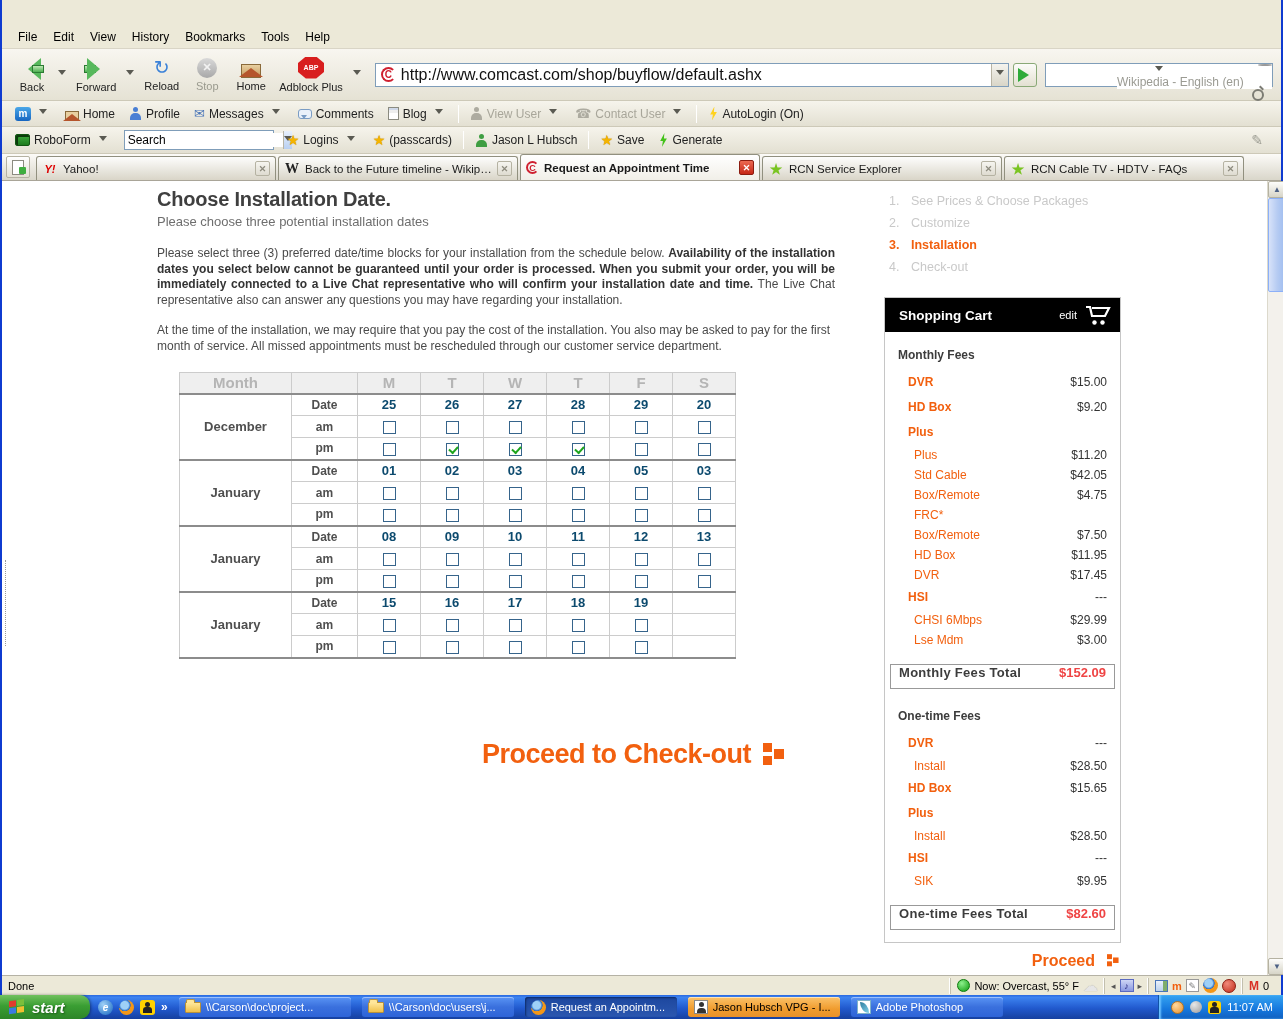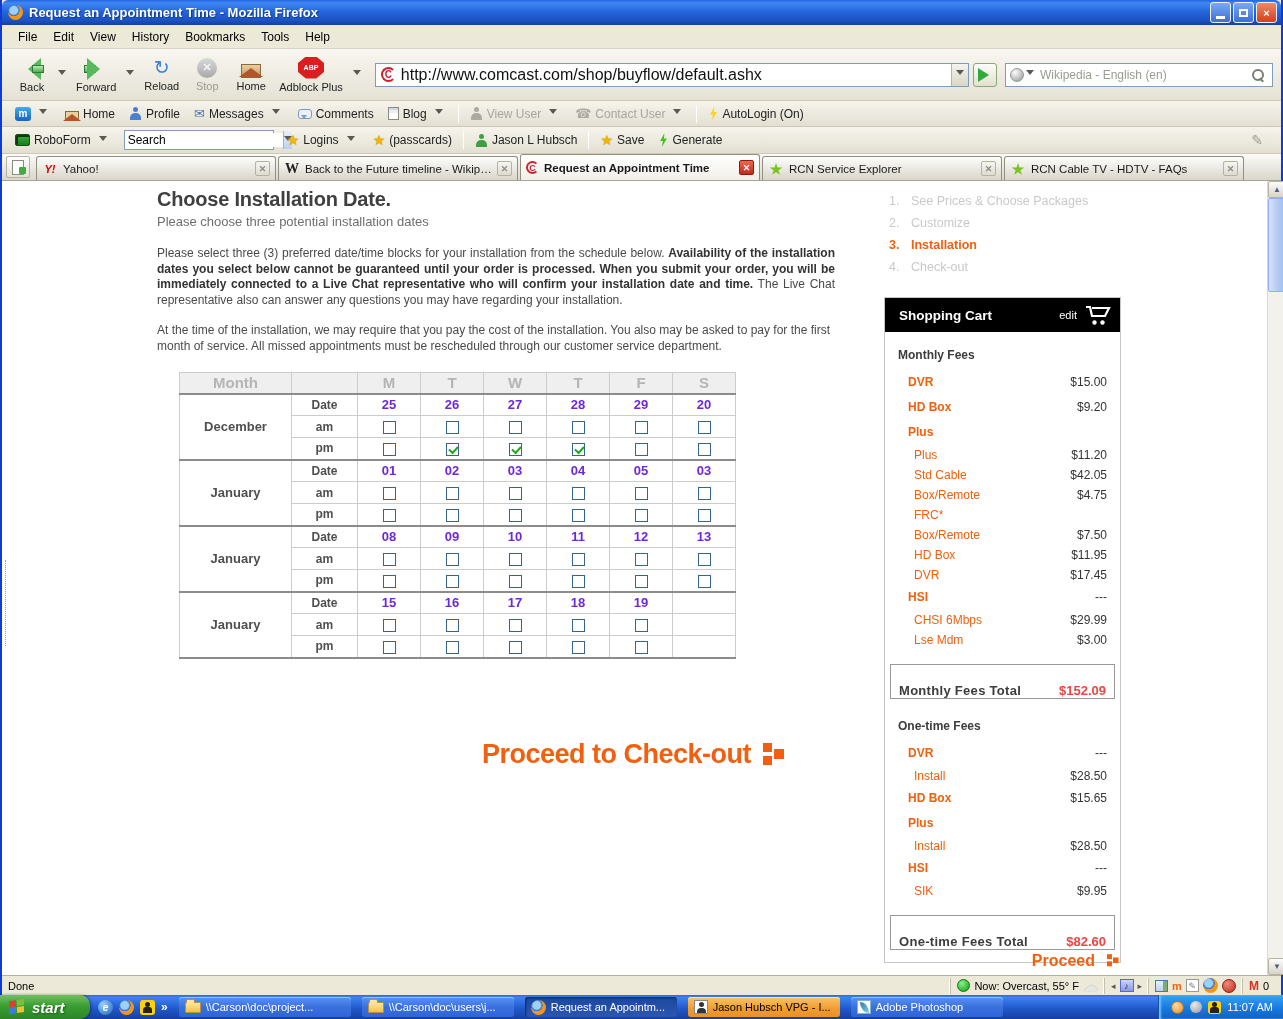--- a/index.html
+++ b/index.html
@@ -38,21 +38,21 @@
   .i-abp { width:26px; height:22px; background:#d81e1e; color:#fff; font-size:7px; font-weight:bold; display:flex; align-items:center; justify-content:center;
     clip-path:polygon(30% 0,70% 0,100% 30%,100% 70%,70% 100%,30% 100%,0 70%,0 30%); }
 
   .urlbox { flex:1; height:24px; background:#fff; border:1px solid #7f9db9; display:flex; align-items:center; margin:0 4px 0 10px; }
   .i-comcast { width:15px; height:15px; border:2px solid #cf2030; border-radius:50%; color:#cf2030; font-size:10px; font-weight:bold; display:flex; align-items:center; justify-content:center; margin:0 5px; border-right-color:transparent; }
   .urlinput { flex:1; border:none; outline:none; font-size:16px; color:#111; font-family:Liberation Sans, sans-serif; }
   .dropbox { width:17px; height:22px; background:linear-gradient(180deg,#f4f3ee,#d9d6c8); border-left:1px solid #b8b4a4; display:flex; align-items:center; justify-content:center; }
   .dropbox .caret { margin:0; }
   .gobtn { width:24px; height:24px; border:1px solid #8aa977; border-radius:3px; background:linear-gradient(180deg,#fcfcf9,#e3e0d1); display:flex; align-items:center; justify-content:center; margin-right:8px; }
   .gotri { width:0; height:0; border:7px solid transparent; border-left:11px solid #2fab3a; margin-left:4px; }
-  .searchbox { width:268px; height:24px; background:#fff; border:1px solid #7f9db9; display:flex; align-items:center; }
+  .searchbox { width:228px; height:24px; background:#fff; border:1px solid #7f9db9; display:flex; align-items:flex-end;flex-direction:column; }
   .i-wiki { width:14px; height:14px; border-radius:50%; background:radial-gradient(circle at 35% 30%,#fdfdfd,#bdbdbd 60%,#8f8f8f); margin-left:4px; border:1px solid #999; }
   .searchval { flex:1; border:none; outline:none; font-size:12px; color:#9b9b93; font-family:inherit; margin-left:4px; }
   .i-mag { position:relative; width:12px; height:12px; margin-right:8px; }
   .i-mag::before { content:""; position:absolute; left:0; top:0; width:8px; height:8px; border:2px solid #7c7c74; border-radius:50%; }
   .i-mag::after { content:""; position:absolute; right:0; bottom:0; width:5px; height:2px; background:#7c7c74; transform:rotate(45deg); }
 
   .tb { position:absolute; left:0; right:0; display:flex; align-items:center; background:linear-gradient(180deg,#f6f4ec,#e3e0d2); border-bottom:1px solid #cdc9b8; padding:0 6px; font-size:12px; color:#222; }
   .tb1 { top:101px; height:26px; }
   .tb2 { top:127px; height:27px; }
   .tbitem { display:flex; align-items:center; gap:4px; padding:0 7px; white-space:nowrap; }
@@ -107,21 +107,21 @@
   .para b { color:#333; }
   .sched { border-collapse:collapse; margin:18px 0 0 22px; border:1px solid #b0b0b0; border-bottom:2px solid #8c8c8c; }
   .sched th, .sched td { border:1px solid #ccc; text-align:center; }
   .sched tr.shdr th { background:#efefef; color:#b5b5b5; height:21px; font-size:15px; }
   .sched th.c-month { width:112px; font-size:14px; }
   .sched th.c-label { width:66px; }
   .sched th.c-day { width:63px; }
   .sched td { height:22px; background:#fff; }
   .sched td.mname { font-weight:bold; color:#4f4f4f; font-size:13px; }
   .sched td.rlabel { font-weight:bold; color:#4f4f4f; font-size:12px; }
-  .sched td.dcell { font-weight:bold; color:#6d28d9; font-size:13px; }
+  .sched td.dcell { font-weight:bold; color:#0c4a6e; font-size:13px; }
   .sched tr.gstart td { border-top:2px solid #8c8c8c; }
   .cb { display:inline-block; width:13px; height:13px; background:#fff; border:1px solid #36648b; position:relative; vertical-align:middle; }
   .cb.checked::after { content:""; position:absolute; left:2px; top:2px; width:7px; height:4px; border-left:2px solid #1ea51e; border-bottom:2px solid #1ea51e; transform:rotate(-48deg); }
 
   .checkout-cta { position:absolute; left:480px; top:558px; display:flex; align-items:center; color:#f2600f; font-size:27px; font-weight:bold; letter-spacing:-0.5px; cursor:pointer; }
   .pixarrow { position:relative; width:22px; height:23px; display:inline-block; margin-left:12px; }
   .pixarrow i { position:absolute; background:#f2600f; }
   .pixarrow .a1 { left:0; top:0; width:9px; height:9px; }
   .pixarrow .a2 { left:11px; top:6px; width:10px; height:10px; }
   .pixarrow .a3 { left:0; top:13px; width:9px; height:9px; }
@@ -138,21 +138,21 @@
   .cart-title { font-size:13.5px; font-weight:bold; flex:1; }
   .cart-edit { font-size:11px; margin-right:8px; cursor:pointer; }
   .cart-body { padding:4px 0 12px 0; }
   .csec-head { font-size:12px; font-weight:bold; color:#3c3c3c; margin:12px 12px 8px 13px; }
   .crow { display:flex; font-size:12px; line-height:20px; padding:0 13px 0 23px; }
   .crow .cl { color:#f2600f; flex:1; }
   .crow.bold { line-height:25px; }
   .crow.bold .cl { font-weight:bold; }
   .crow.ind { padding-left:29px; }
   .crow .cv { color:#333; }
-  .ctotal { border:1px solid #999; margin:14px 5px 0 5px; height:35px; display:flex; align-items:flex-end; padding:0 8px; }
+  .ctotal { border:1px solid #999; margin:14px 5px 0 5px; height:25px; display:flex; align-items:flex-start; padding:0 8px; }
   .ctotal .tl { flex:1; font-size:13px; font-weight:bold; color:#3c3c3c; letter-spacing:0.3px; }
   .ctotal .tv { font-size:13px; font-weight:bold; color:#ef4444; }
   .cart-proceed { position:absolute; left:0; top:768px; width:237px; display:flex; justify-content:flex-end; align-items:center; font-size:16px; font-weight:bold; color:#f2600f; cursor:pointer; }
 
   
   .vscroll { position:absolute; right:0; top:0; width:18px; height:794px; background:#f3f1ec; border-left:1px solid #dcd9cc; }
   .sb-btn { position:absolute; left:0; width:18px; height:17px; background:linear-gradient(180deg,#fdfdfb,#d7d5c8); border:1px solid #b5b2a2; border-radius:2px; color:#4d6185; font-size:8px; display:flex; align-items:center; justify-content:center; }
   .sb-up { top:0; } .sb-down { bottom:0; }
   .sb-thumb { position:absolute; left:0; top:17px; width:18px; height:94px; background:linear-gradient(90deg,#d7e2f9,#b7ccf2 50%,#9ebcf0); border:1px solid #8cb0f8; border-radius:2px; }
 
@@ -203,31 +203,20 @@
   .tr-aim::before { content:""; position:absolute; left:4px; top:1px; width:5px; height:5px; border-radius:50%; background:#222; }
   .tr-aim::after { content:""; position:absolute; left:2px; top:6px; width:9px; height:6px; border-radius:3px 3px 0 0; background:#222; }
 
   .cart-svg { flex:none; }
 </style>
 </head>
 <body>
 
 <div class="window">
 
-  <div class="titlebar">
-    <span class="i-ff"></span>
-    <span class="apptitle">Request an Appointment Time - Mozilla Firefox</span>
-    <span class="winbtn">
-        <span class="minbar"></span>
-      </span>
-    <span class="winbtn">
-        <span class="restbox"></span>
-      </span>
-    <span class="winbtn close">×</span>
-  </div>
 
   <div class="menubar">
       <span class="mi">File</span>
       <span class="mi">Edit</span>
       <span class="mi">View</span>
       <span class="mi">History</span>
       <span class="mi">Bookmarks</span>
       <span class="mi">Tools</span>
       <span class="mi">Help</span>
     </div>

